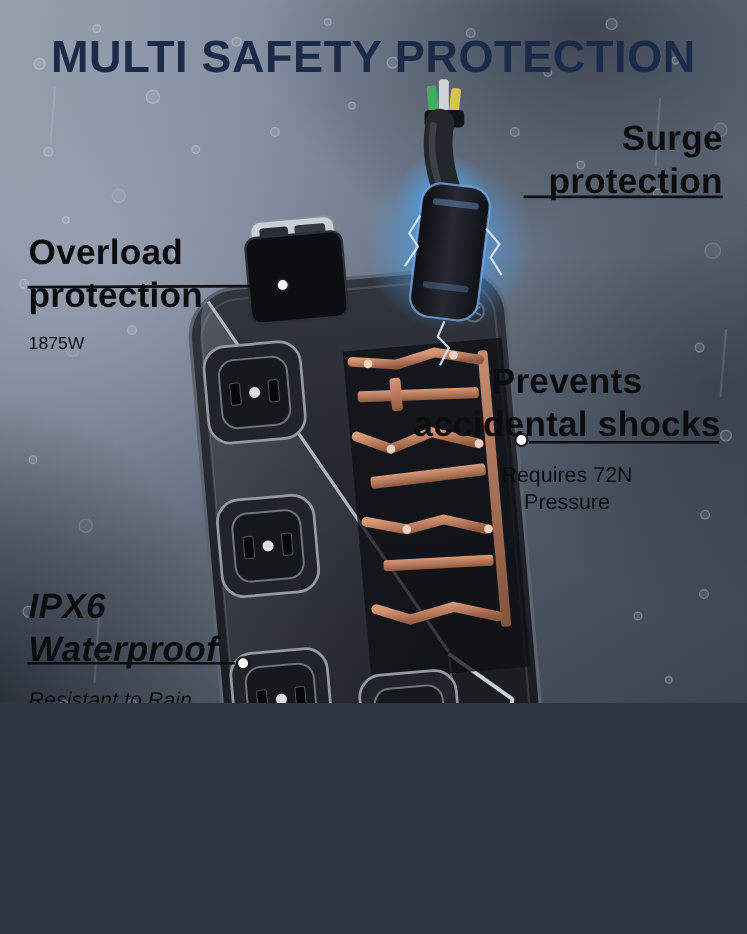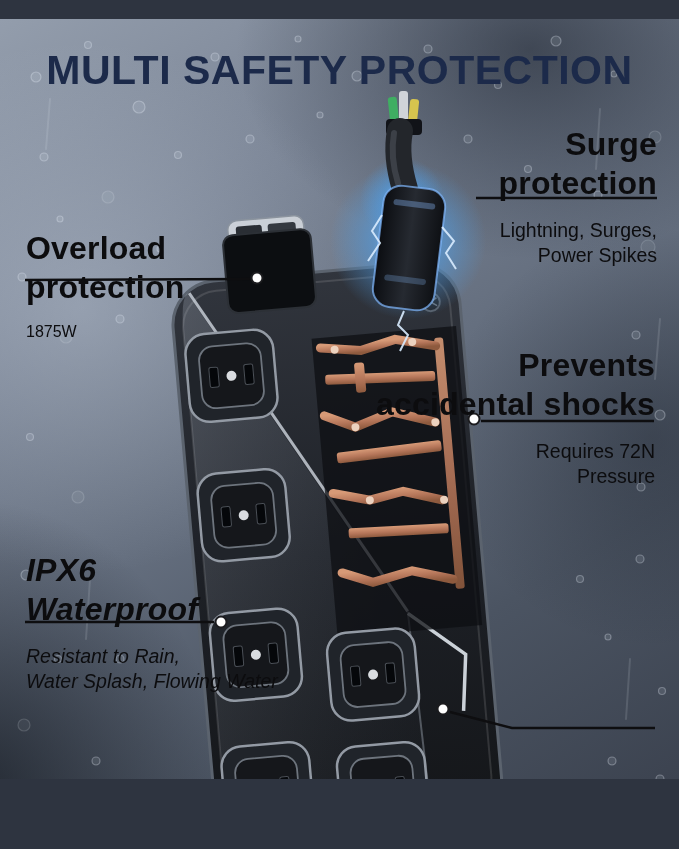--- a/index.html
+++ b/index.html
@@ -1,44 +1,43 @@
 <!DOCTYPE html>
 <html style="--title-text: #1c2a4a; --body-text: #0c0c0e; --glow-blue: #5fb2ff; --copper: #c08a66;"><head>
 <meta charset="utf-8">
 <style>
   html,body{margin:0;padding:0;background:#2e3440;}
   .stage{
-    position:relative;width:679px;height:760px;overflow:hidden;
+    position:relative;width:679px;height:639px;overflow:hidden;
     font-family:"Liberation Sans",sans-serif;
     background:
       radial-gradient(ellipse 420px 300px at 78% 4%, rgba(18,24,34,.55), transparent 70%),
       radial-gradient(ellipse 360px 420px at -4% 102%, rgba(8,12,18,.65), transparent 70%),
       radial-gradient(ellipse 420px 380px at 12% 38%, rgba(196,206,220,.38), transparent 70%),
       radial-gradient(ellipse 300px 300px at 96% 55%, rgba(20,26,36,.35), transparent 70%),
       linear-gradient(148deg,#939dac 0%, #7b8596 26%, #646e7e 52%, #4b5462 76%, #3c4350 100%);
-    margin-top: 19px;
   }
   .layer{position:absolute;inset:0;}
   .bg-drops circle{stroke:rgba(236,243,251,.30);fill:rgba(240,246,252,.10);stroke-width:1.2;}
   .bg-drops circle.big{stroke:rgba(236,243,251,.16);fill:rgba(240,246,252,.05);}
   .bg-drops line{stroke:rgba(226,234,244,.14);stroke-width:2;stroke-linecap:round;}
 
   .page-title{
     position:absolute;top:28px;left:0;right:0;margin:0;
     text-align:center;font-size:41px;font-weight:bold;letter-spacing:.5px;
     color:var(--title-text,#1c2a4a);
   }
   .callout{position:absolute;color:var(--body-text,#0c0c0e);}
   .callout .c-title{font-weight:bold;font-size:32px;line-height:1.22;white-space:pre-line;letter-spacing:.2px;}
   .callout .c-desc{font-size:19.5px;line-height:1.3;white-space:pre-line;margin-top:15px;}
   .co-right{text-align:right;}
   .co-surge{top:106px;right:22px;}
   .co-overload{top:210px;left:26px;}
   .co-overload .c-desc{font-size:16px;}
-  .co-shocks{top:327px;right:24px;}
+  .co-shocks{top:327px;right:24px;text-align:center;}
   .co-waterproof{top:532px;left:26px;font-style:italic;}
   .co-fireproof{top:640px;right:24px;}
   .co-fireproof .c-desc{margin-top:18px;}
 
   .leaders line,.leaders polyline{stroke:#0e0e10;stroke-width:2.4;fill:none;}
   .leaders circle{fill:#ffffff;stroke:#1b1b1e;stroke-width:2;}
 </style>
 </head>
 <body>
 
@@ -267,22 +266,20 @@
       <polyline points="655,709 512,709 450,693"></polyline>
       <circle cx="443" cy="690" r="5.5"></circle>
     </g>
   </svg>
 
   <h1 class="page-title">MULTI SAFETY PROTECTION</h1>
 
   <div class="callout co-right co-surge">
     <div class="c-title">Surge
 protection</div>
-    <div class="c-desc">Lightning, Surges,
-Power Spikes</div>
   </div>
 
   <div class="callout co-overload">
     <div class="c-title">Overload
 protection</div>
     <div class="c-desc">1875W</div>
   </div>
 
   <div class="callout co-right co-shocks">
     <div class="c-title">Prevents

